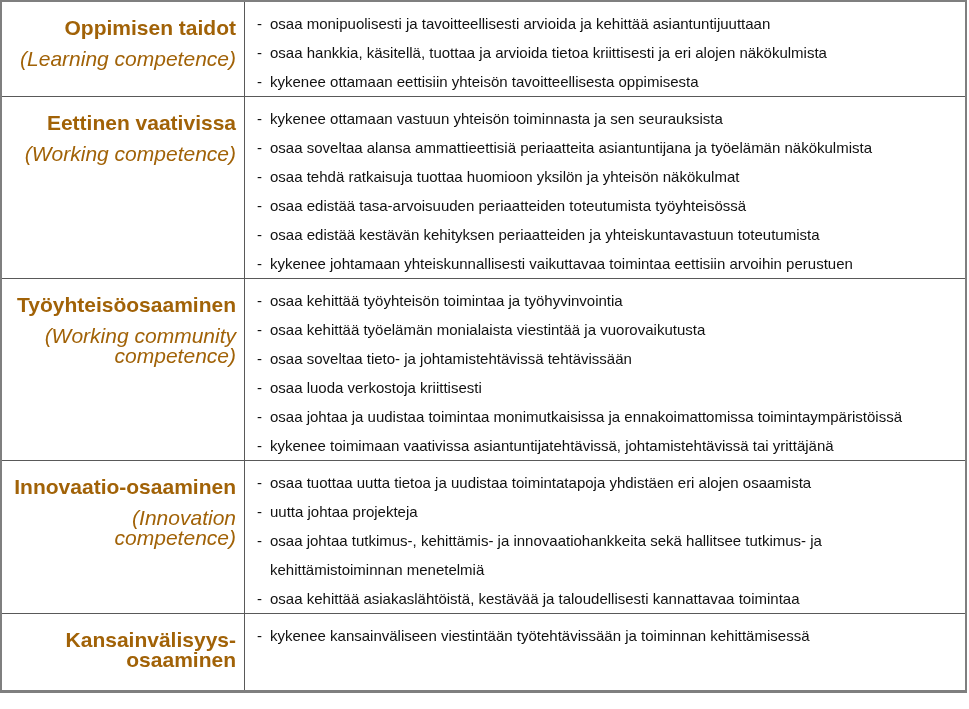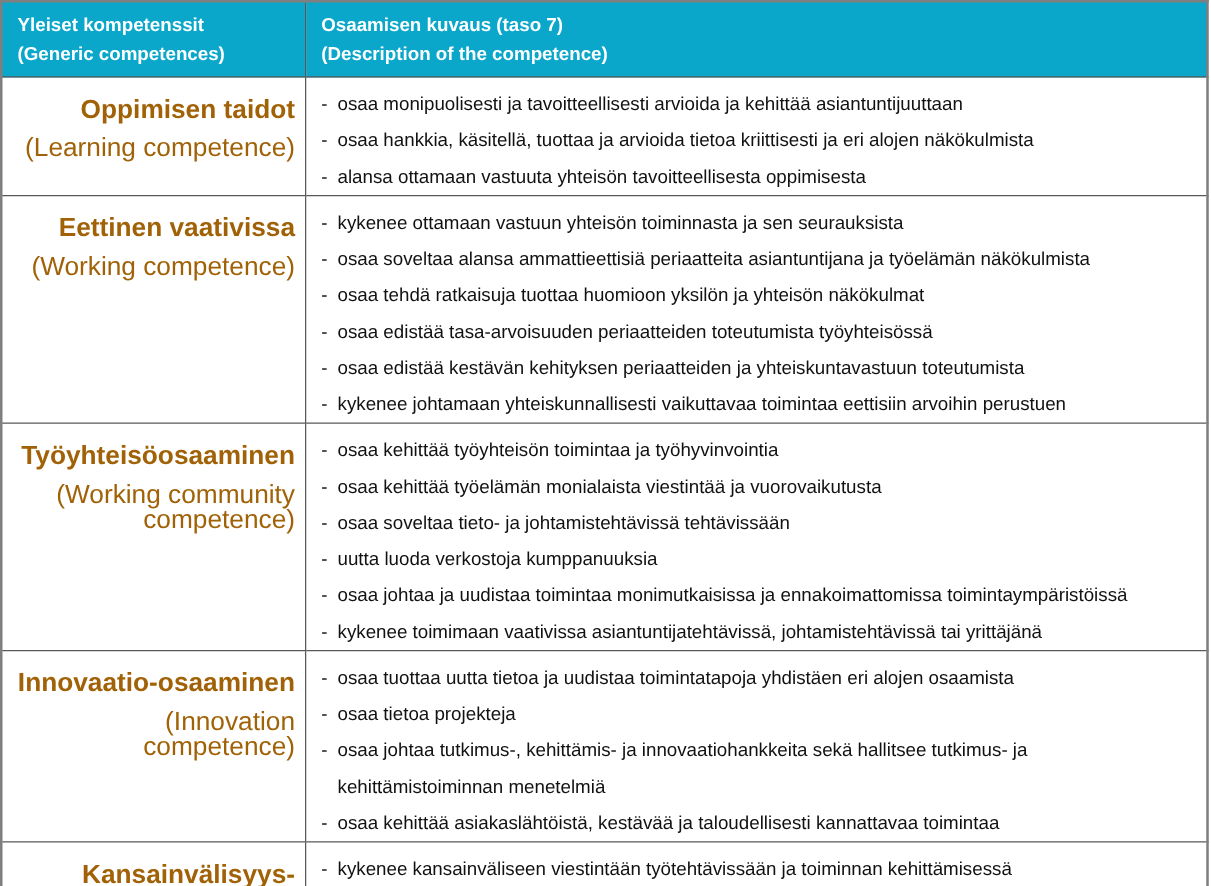--- a/index.html
+++ b/index.html
@@ -47,20 +47,21 @@
     font-size: 21px;
     color: #a16207;
     text-align: right;
   }
   .row-title {
     font-weight: bold;
     line-height: 20px;
     margin-bottom: 11px;
   }
   .row-subtitle {
+    font-style: italic;
     line-height: 20px;
   }
   td.right-cell {
     padding: 7px 10px 0 12px;
     font-size: 15px;
     color: #111111;
   }
   .bullet {
     display: flex;
     line-height: 29px;
@@ -82,48 +83,38 @@
 <body>
 
 <div class="page">
   <table class="comp-table">
     <colgroup>
         <col class="c1">
         <col class="c2">
       </colgroup>
 
     <tbody>
-        <tr class="head">
-      <th>
-        <div>Yleiset kompetenssit</div>
-        <div>(Generic competences)</div>
-      </th>
-      <th>
-        <div>Osaamisen kuvaus (taso 7)</div>
-        <div>(Description of the competence)</div>
-      </th>
-    </tr>
 
     <tr class="r0">
       <td class="left-cell">
         <div class="row-title">Oppimisen taidot</div>
         <div class="row-subtitle">(Learning competence)</div>
       </td>
       <td class="right-cell">
         <div class="bullet">
               <span class="dash">-</span>
               <span class="btext">osaa monipuolisesti ja tavoitteellisesti arvioida ja kehittää asiantuntijuuttaan</span>
             </div>
         <div class="bullet">
               <span class="dash">-</span>
               <span class="btext">osaa hankkia, käsitellä, tuottaa ja arvioida tietoa kriittisesti ja eri alojen näkökulmista</span>
             </div>
         <div class="bullet">
               <span class="dash">-</span>
-              <span class="btext">alansa ottamaan vastuuta yhteisön tavoitteellisesta oppimisesta</span>
+              <span class="btext">kykenee ottamaan eettisiin yhteisön tavoitteellisesta oppimisesta</span>
             </div>
       </td>
     </tr>
 
     <tr class="r1">
       <td class="left-cell">
         <div class="row-title">Eettinen vaativissa</div>
         <div class="row-subtitle">(Working competence)</div>
       </td>
       <td class="right-cell">
@@ -167,21 +158,21 @@
         <div class="bullet">
               <span class="dash">-</span>
               <span class="btext">osaa kehittää työelämän monialaista viestintää ja vuorovaikutusta</span>
             </div>
         <div class="bullet">
               <span class="dash">-</span>
               <span class="btext">osaa soveltaa tieto- ja johtamistehtävissä tehtävissään</span>
             </div>
         <div class="bullet">
               <span class="dash">-</span>
-              <span class="btext">uutta luoda verkostoja kumppanuuksia</span>
+              <span class="btext">osaa luoda verkostoja kriittisesti</span>
             </div>
         <div class="bullet">
               <span class="dash">-</span>
               <span class="btext">osaa johtaa ja uudistaa toimintaa monimutkaisissa ja ennakoimattomissa toimintaympäristöissä</span>
             </div>
         <div class="bullet">
               <span class="dash">-</span>
               <span class="btext">kykenee toimimaan vaativissa asiantuntijatehtävissä, johtamistehtävissä tai yrittäjänä</span>
             </div>
       </td>
@@ -192,21 +183,21 @@
         <div class="row-title">Innovaatio-osaaminen</div>
         <div class="row-subtitle">(Innovation competence)</div>
       </td>
       <td class="right-cell">
         <div class="bullet">
               <span class="dash">-</span>
               <span class="btext">osaa tuottaa uutta tietoa ja uudistaa toimintatapoja yhdistäen eri alojen osaamista</span>
             </div>
         <div class="bullet">
               <span class="dash">-</span>
-              <span class="btext">osaa tietoa projekteja</span>
+              <span class="btext">uutta johtaa projekteja</span>
             </div>
         <div class="bullet">
               <span class="dash">-</span>
               <span class="btext">osaa johtaa tutkimus-, kehittämis- ja innovaatiohankkeita sekä hallitsee tutkimus- ja kehittämistoiminnan menetelmiä</span>
             </div>
         <div class="bullet">
               <span class="dash">-</span>
               <span class="btext">osaa kehittää asiakaslähtöistä, kestävää ja taloudellisesti kannattavaa toimintaa</span>
             </div>
       </td>

